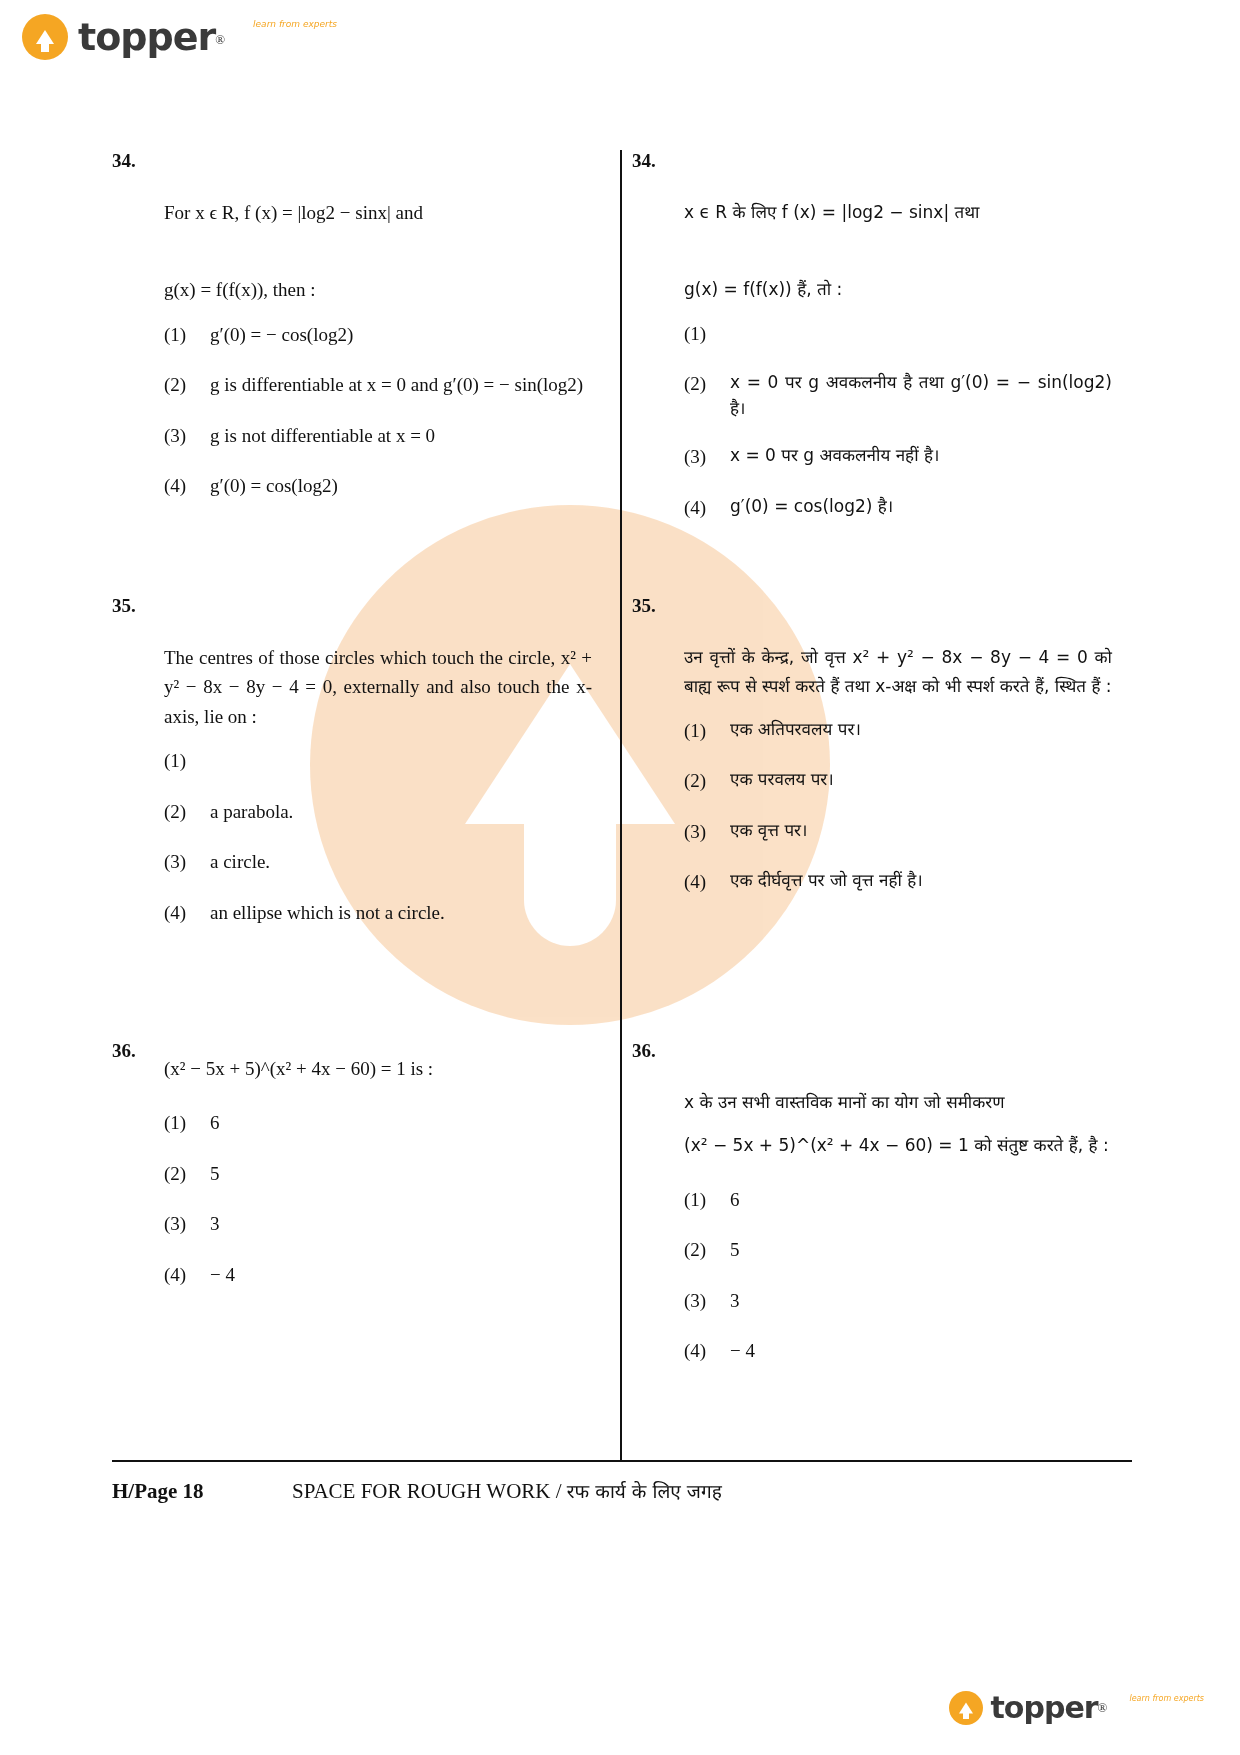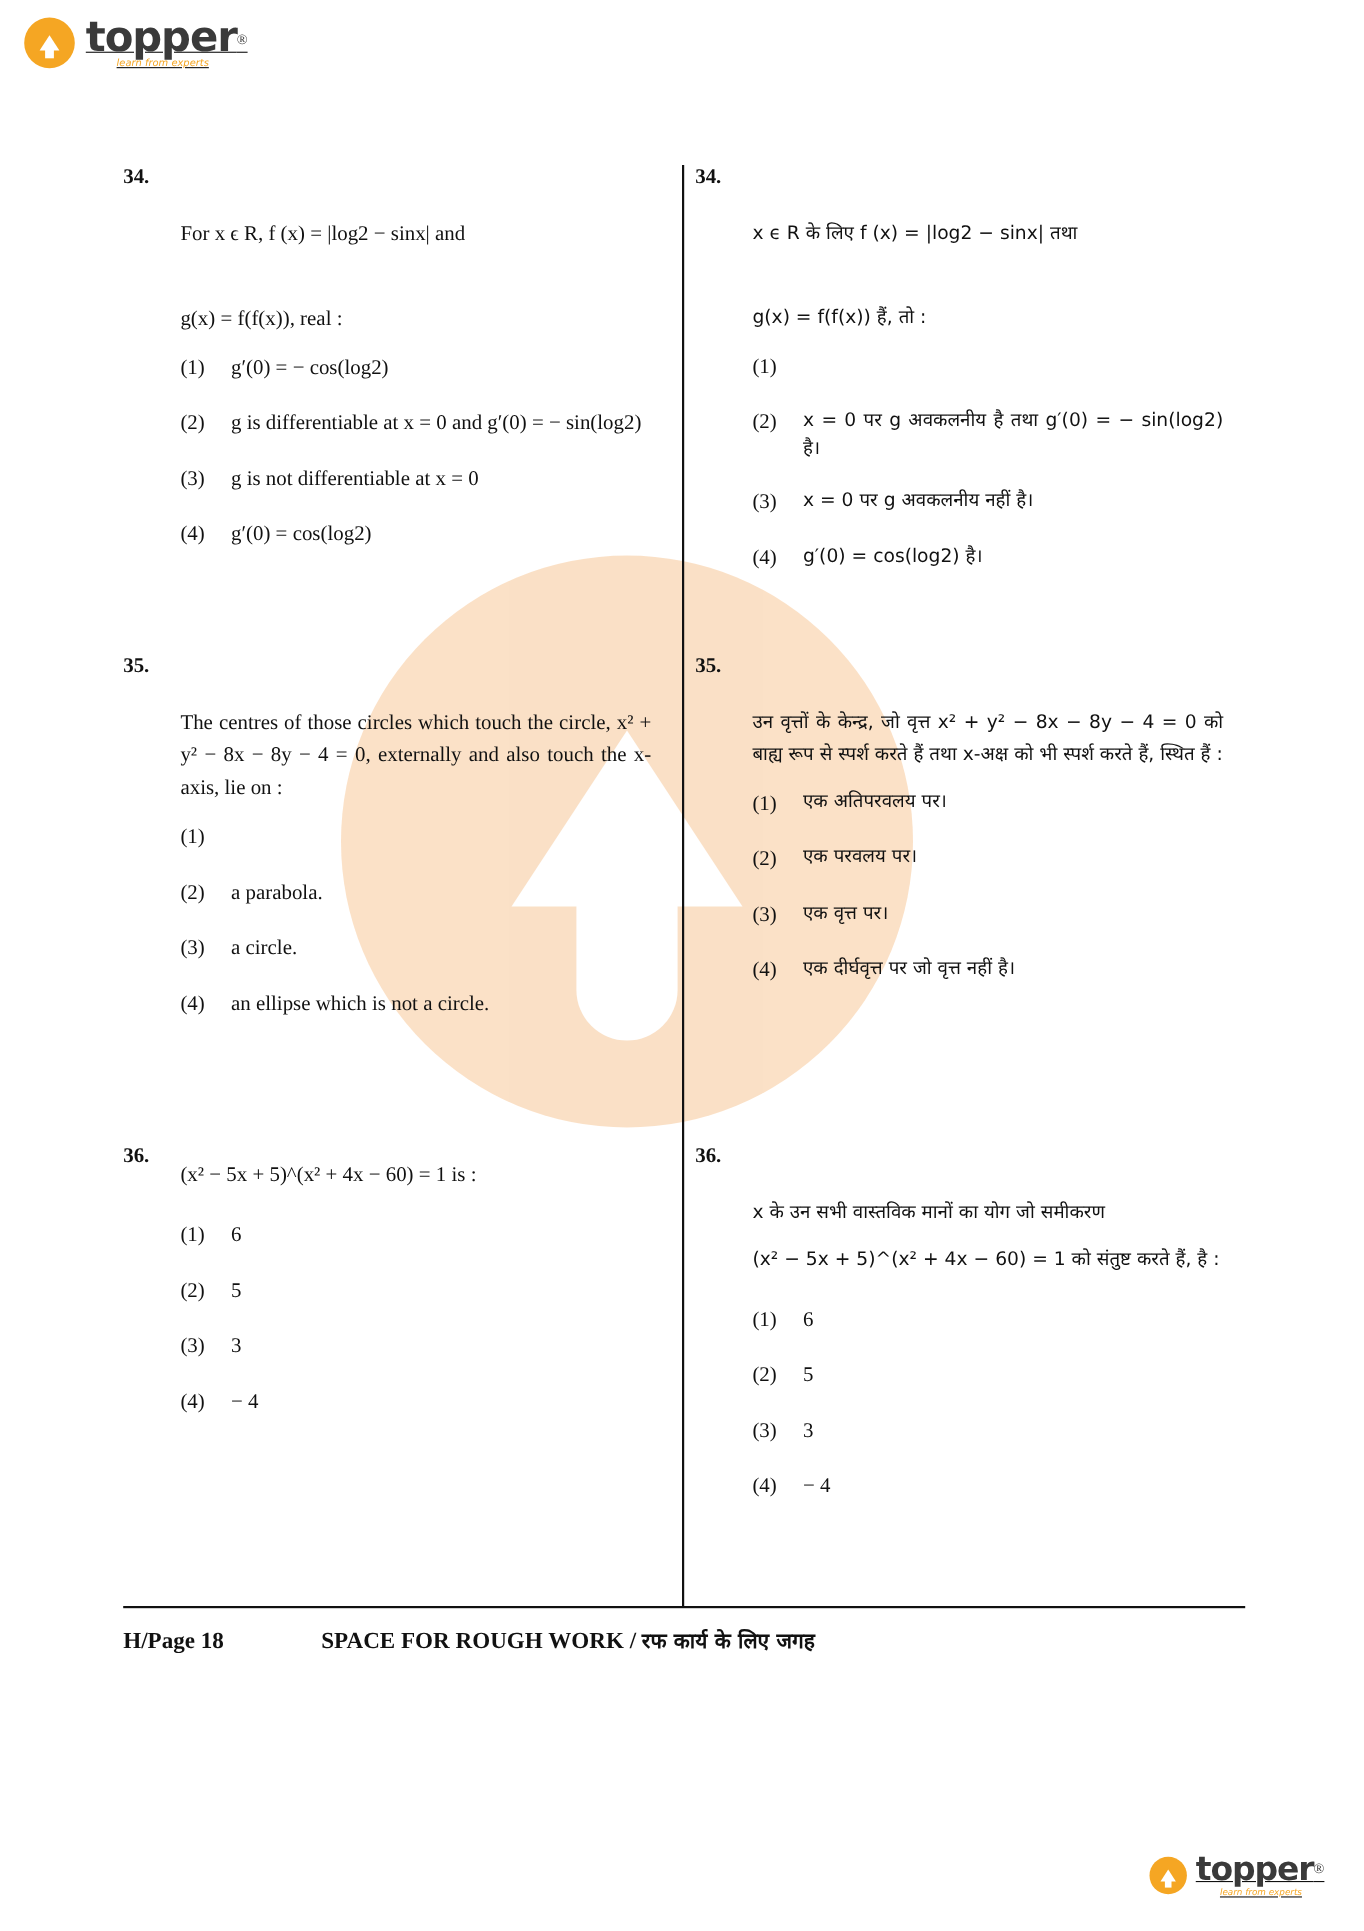--- a/index.html
+++ b/index.html
@@ -50,23 +50,22 @@
     position: absolute;
     left: 50%;
     top: 56%;
     transform: translateX(-50%);
     width: 8px;
     height: 12px;
     background: #ffffff;
   }
   .logo-text {
     display: flex;
-    flex-direction: column;
+    flex-direction: row;
     line-height: 1;
-    text-decoration: underline;
   }
   .logo-word {
     font-family: "DejaVu Sans", sans-serif;
     font-size: 38px;
     font-weight: bold;
     color: #3a3a3a;
     letter-spacing: -1px;
   }
   .logo-reg {
     font-size: 13px;
@@ -206,21 +205,21 @@
     display: flex;
     align-items: baseline;
   }
   .footer .pg {
     font-size: 21px;
     font-weight: bold;
     width: 180px;
   }
   .footer .rough {
     font-size: 21px;
-    font-weight: bold;
+    font-weight: normal;
     text-align: right;
   }
   .footer .rough .hi { font-family: "DejaVu Sans", sans-serif; font-size: 19px; }
 </style>
 </head>
 <body>
 
 <div class="watermark">
   <div class="wm-arrow"></div>
   <div class="wm-stem"></div>
@@ -237,21 +236,21 @@
 <div class="sheet">
 
   <div class="divider-v"></div>
   <div class="divider-h"></div>
 
   <div class="col col-en" style="top:150px;">
     <div class="q">
       <div class="q-num">34.</div>
       <div class="q-body">
         <div class="q-text">For  x  ϵ  R,  f (x) = |log2 − sinx|  and</div>
-        <div class="q-text">g(x) = f(f(x)), real :</div>
+        <div class="q-text">g(x) = f(f(x)), then :</div>
         <div class="opts">
           <div class="opt">
             <span class="lbl">(1)</span>
             <span class="val">g′(0) = − cos(log2)</span>
           </div>
           <div class="opt">
             <span class="lbl">(2)</span>
             <span class="val">g  is  differentiable  at  x = 0  and  g′(0) = − sin(log2)</span>
           </div>
           <div class="opt">

